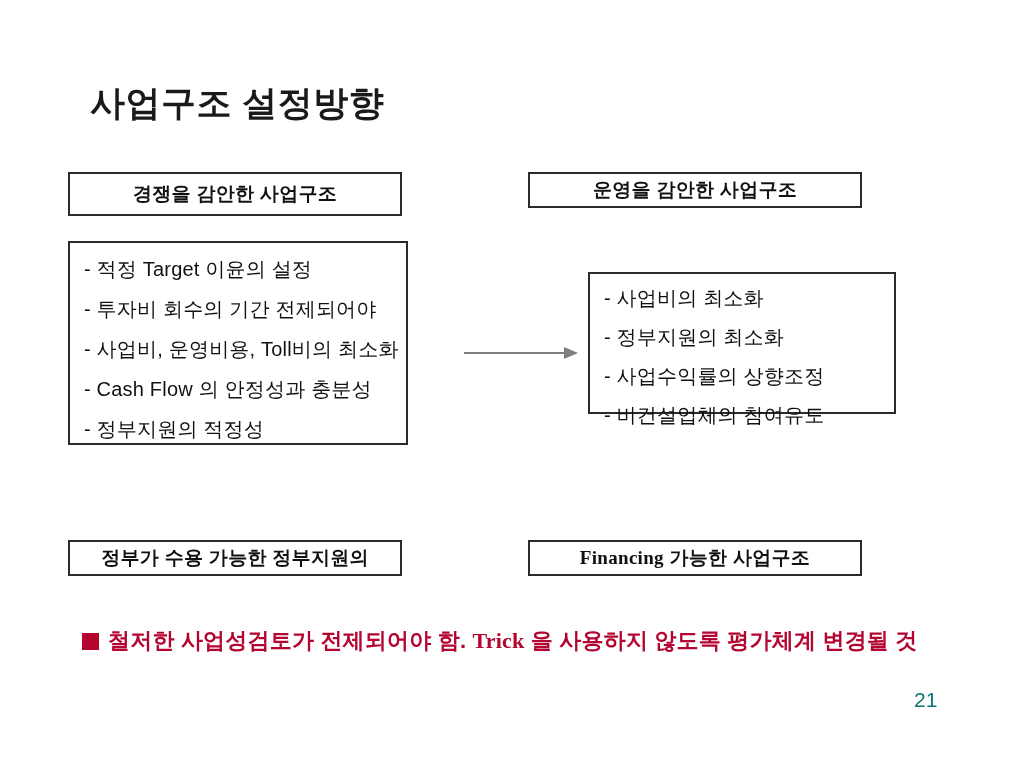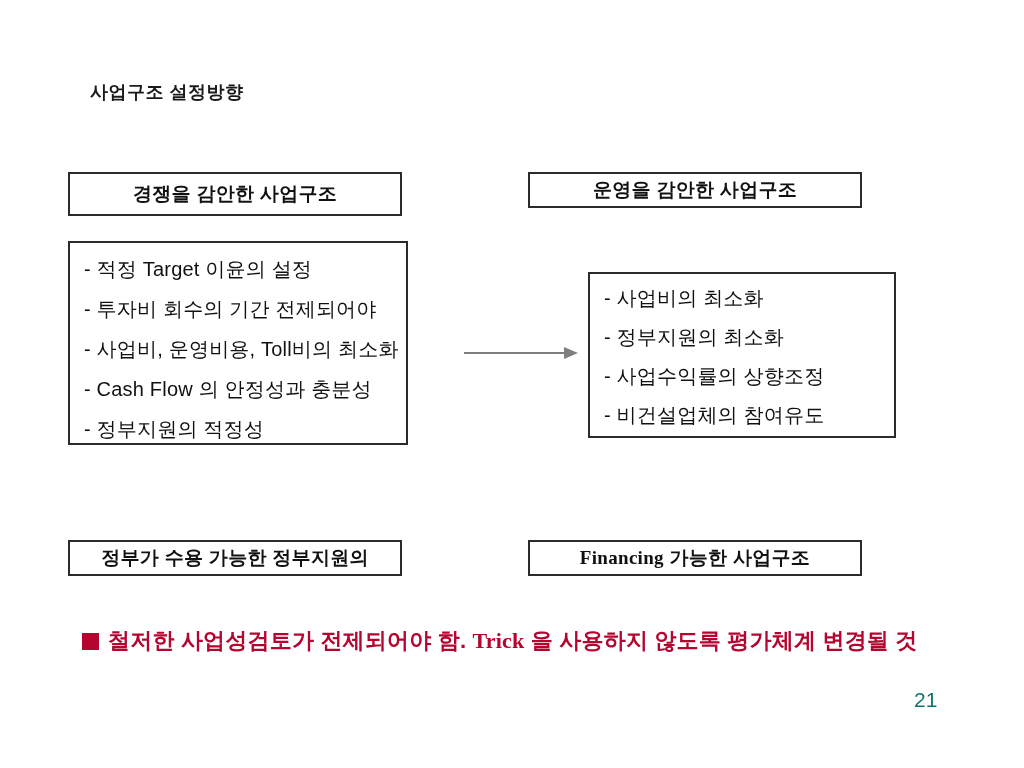--- a/index.html
+++ b/index.html
@@ -17,21 +17,21 @@
     width: 1024px;
     height: 768px;
     background: #ffffff;
   }
 
   
   .slide-title {
     position: absolute;
     left: 90px;
     top: 80px;
-    font-size: 18px;
+    font-size: 35px;
     font-weight: bold;
     color: #1a1a1a;
     letter-spacing: 0.5px;
     white-space: nowrap;
   }
 
   
   .box {
     position: absolute;
     border: 2px solid #2b2b2b;
@@ -69,21 +69,21 @@
   }
 
   
   #box-compete        { left: 68px;  top: 172px; width: 334px; height: 44px; }
   #box-operate        { left: 528px; top: 172px; width: 334px; height: 36px; }
 
   #box-compete-items  { left: 68px;  top: 241px; width: 340px; height: 204px; }
   #box-compete-items .list-item { margin-bottom: 20px; }
   #box-compete-items .list-item:last-child { margin-bottom: 0; }
 
-  #box-operate-items  { left: 588px; top: 272px; width: 308px; height: 166px; }
+  #box-operate-items  { left: 588px; top: 272px; width: 308px; height: 142px; }
   #box-operate-items  { padding: 14px 0 12px 14px; }
   #box-operate-items .list-item { margin-bottom: 19px; }
   #box-operate-items .list-item:last-child { margin-bottom: 0; }
 
   #box-government     { left: 68px;  top: 540px; width: 334px; height: 36px; }
   #box-financing      { left: 528px; top: 540px; width: 334px; height: 36px; }
 
   
   .arrow {
     position: absolute;

